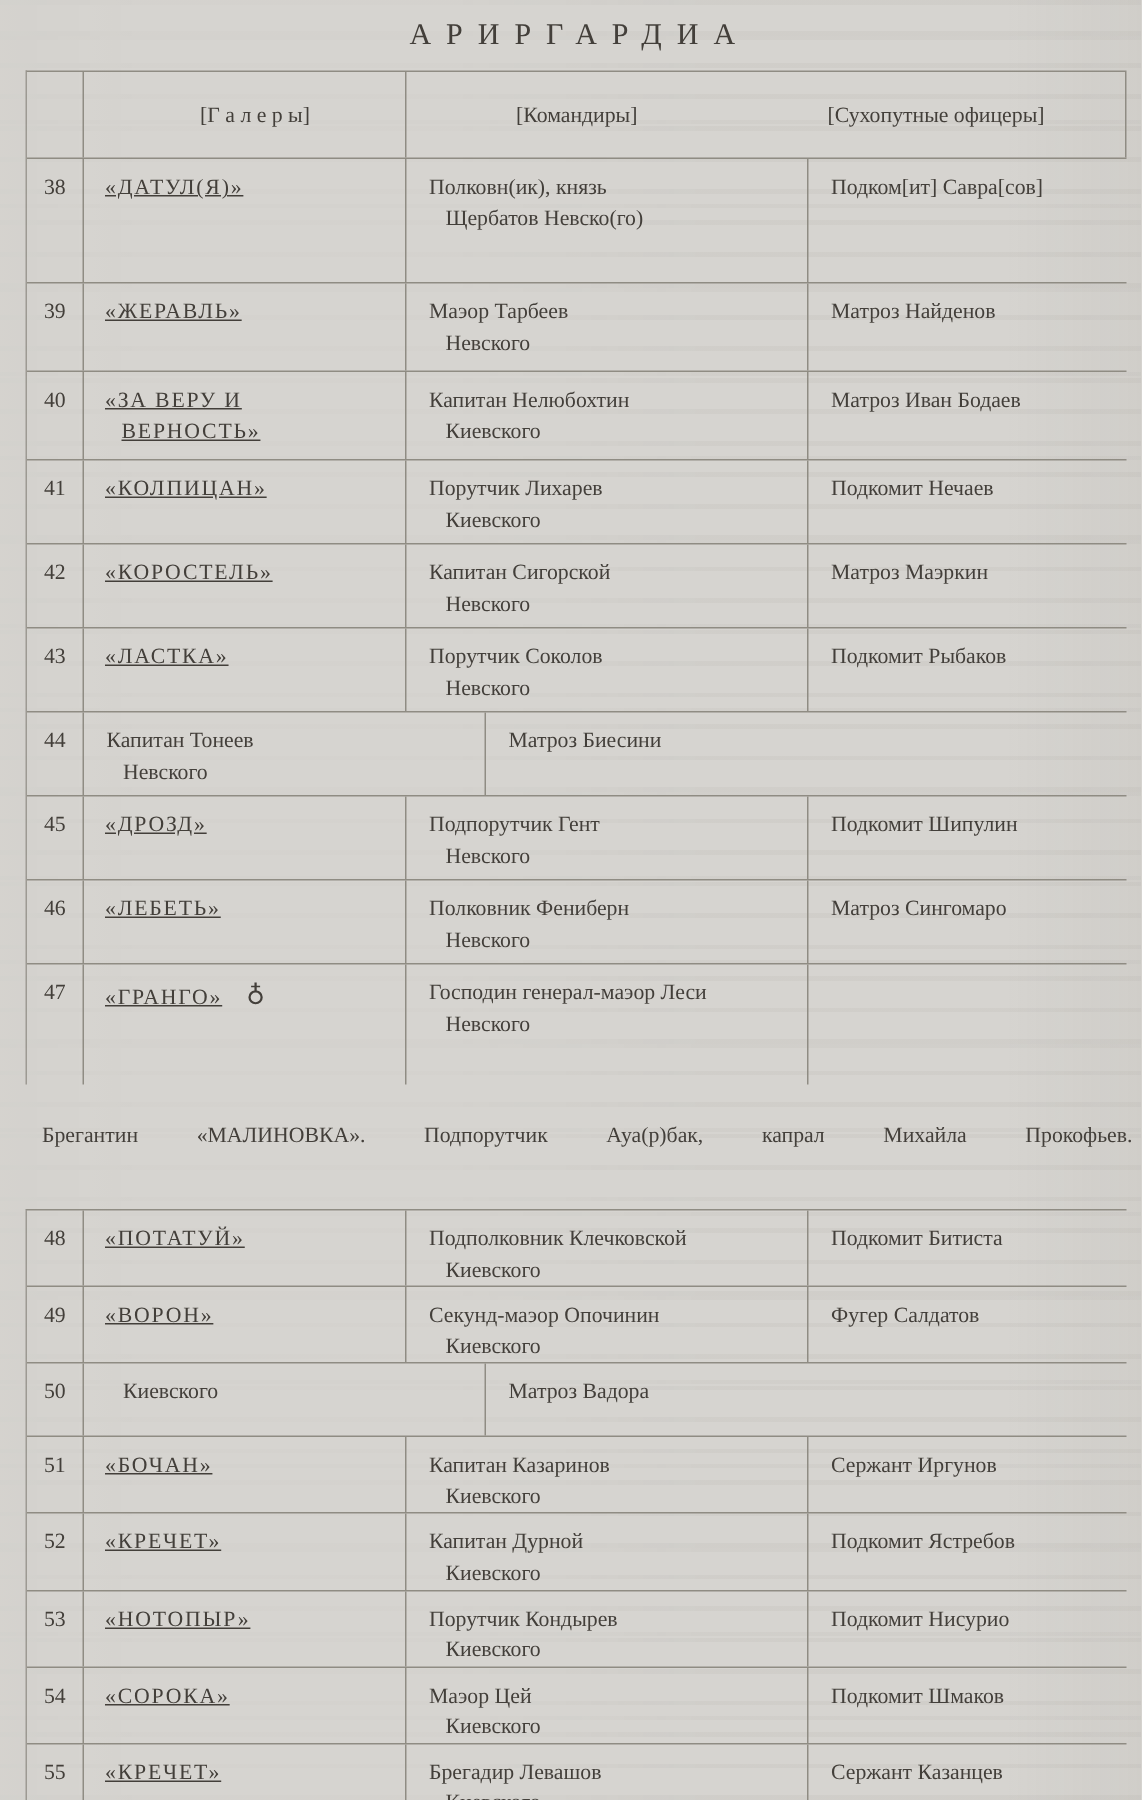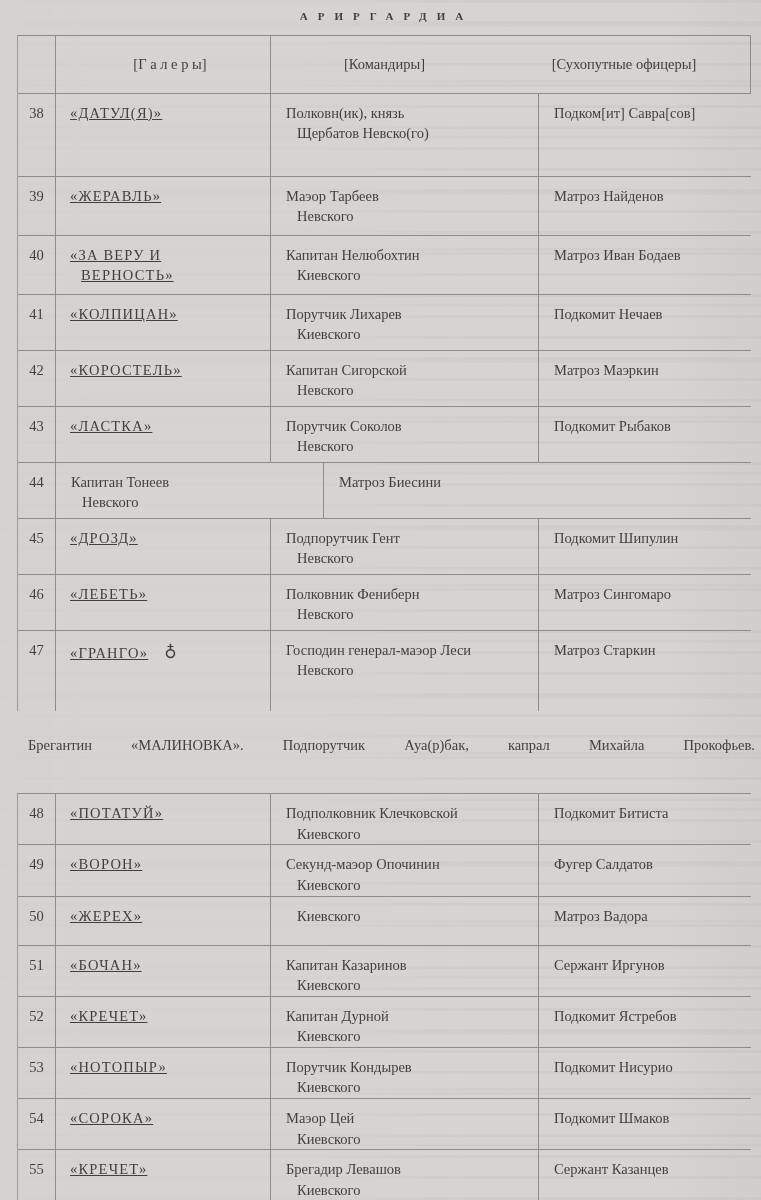--- a/index.html
+++ b/index.html
@@ -25,22 +25,22 @@
       linear-gradient(90deg, rgba(120,114,102,.05), rgba(255,255,255,0) 12%, rgba(255,255,255,0) 88%, rgba(120,114,102,.06));
     -webkit-mask-image:linear-gradient(90deg, rgba(0,0,0,.25) 0 40%, #000 62%);
             mask-image:linear-gradient(90deg, rgba(0,0,0,.25) 0 40%, #000 62%);
   }
   .page{position:relative;z-index:1;}
 
   .title{
     margin:0;
     padding:9px 0 10px 12px;
     text-align:center;
-    font-size:11px;
-    font-weight:bold;
+    font-size:20px;
+    font-weight:normal;
     letter-spacing:10px;
   }
 
   .table{
     margin-left:17px;
     width:734px;
     box-sizing:border-box;
     border-top:1px solid var(--rule);
     border-left:1px solid rgba(112,108,98,.55);
   }
@@ -197,21 +197,20 @@
 
   <div class="trow">
     <div class="c num">47</div>
     <div class="c gal"><span class="gname">«ГРАНГО»</span><span class="sym">♁</span>
       
     </div>
     <div class="c off">
       <div>Господин генерал-маэор Леси</div>
       <div class="l2">Невского</div>
     </div>
-    <div class="c cmd">Матроз Старкин</div>
   </div>
 </div>
   </div>
 
   <p class="interlude">Брегантин «МАЛИНОВКА». Подпорутчик Ауа(р)бак, капрал Михайла Прокофьев.</p>
 
   <div class="table t2">
     <div id="t2rows">
   <div class="trow">
     <div class="c num">48</div>
@@ -232,23 +231,20 @@
     </div>
     <div class="c off">
       <div>Секунд-маэор Опочинин</div>
       <div class="l2">Киевского</div>
     </div>
     <div class="c cmd">Фугер Салдатов</div>
   </div>
 
   <div class="trow">
     <div class="c num">50</div>
-    <div class="c gal"><span class="gname">«ЖЕРЕХ»</span>
-      
-    </div>
     <div class="c off">
       <div class="l2">Киевского</div>
     </div>
     <div class="c cmd">Матроз Вадора</div>
   </div>
 
   <div class="trow">
     <div class="c num">51</div>
     <div class="c gal"><span class="gname">«БОЧАН»</span>
       

